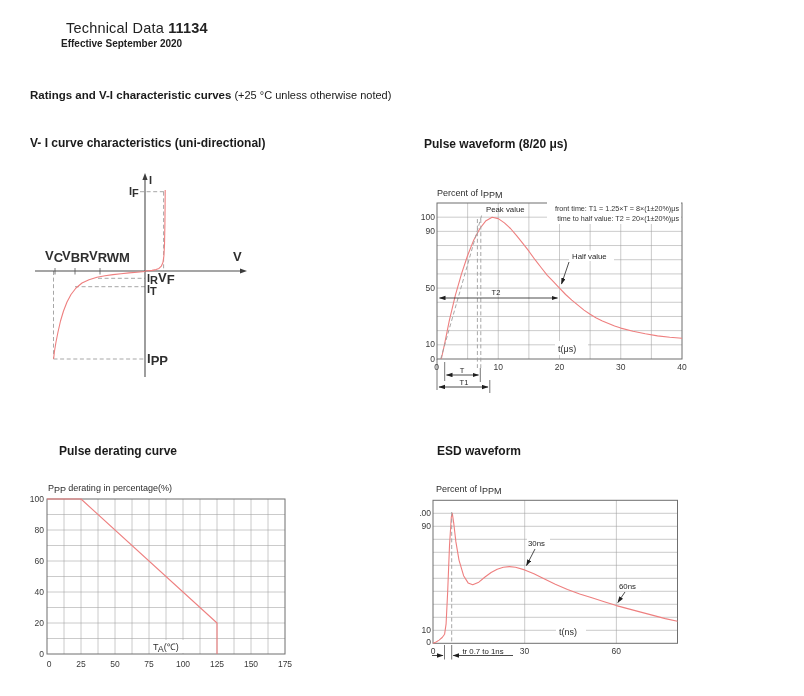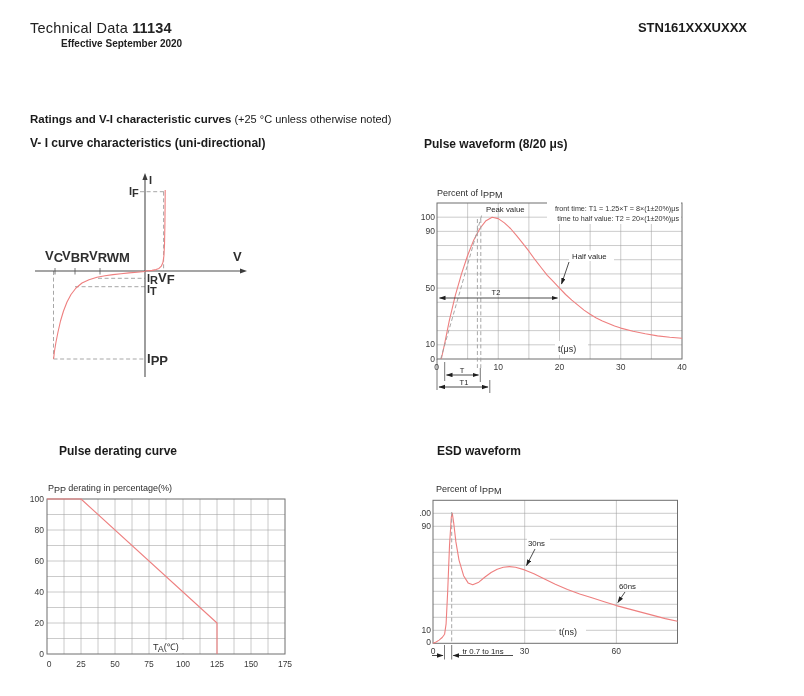--- a/index.html
+++ b/index.html
@@ -1,25 +1,25 @@
 <!DOCTYPE html>
 <html><head>
 <meta charset="utf-8">
 <style>
   html,body{margin:0;padding:0;background:#fff;}
   .page{position:relative;width:804px;height:696px;background:#ffffff;overflow:hidden;
         font-family:"Liberation Sans", sans-serif;color:#1e1e1e;}
   .abs{position:absolute;}
-  .hdr-title{font-size:14.5px;letter-spacing:.2px;color:#222;}
+  .hdr-title{font-size:14.5px;letter-spacing:.2px;color:#222;margin-left:36px;}
   .hdr-title b{font-weight:bold;}
   .hdr-sub{font-size:10px;font-weight:bold;color:#222;margin-top:2px;margin-left:31px;}
   .hdr-right{text-align:right;font-weight:bold;color:#1b1b1b;}
   .hdr-part{font-size:13px;}
   .hdr-desc{font-size:13px;margin-top:2px;}
-  .section-heading{font-size:11.5px;color:#1b1b1b;margin-top:24px;}
+  .section-heading{font-size:11.5px;color:#1b1b1b;}
   .section-heading .bold{font-weight:bold;}
   .section-heading .note{font-weight:normal;font-size:11px;}
   .chart-title{font-size:12px;font-weight:bold;color:#1b1b1b;}
   svg text{font-family:"Liberation Sans", sans-serif;fill:#2e2e2e;}
   .tick{font-size:8.5px;fill:#3a3a3a;}
   .axlab{font-size:9px;fill:#2e2e2e;}
   .small-note{font-size:7.2px;fill:#333;}
   .ann{font-size:7.8px;fill:#1f1f1f;}
   .dim-label{font-size:7.5px;fill:#1f1f1f;}
   .vi-big{font-size:13px;font-weight:600;fill:#2f2f2f;}
@@ -34,21 +34,20 @@
 </head>
 <body>
 
 <div class="page">
 
   <div class="abs" style="left:30px;top:20px;">
     <div class="hdr-title"><span>Technical Data </span><b>11134</b></div>
     <div class="hdr-sub">Effective September 2020</div>
   </div>
   <div class="abs hdr-right" style="right:57px;top:20px;">
-    <div class="hdr-part">STN161XXXUXXX</div>
   </div>
 
   <div class="abs section-heading" style="left:30px;top:89px;">
     <span class="bold">Ratings and V-I characteristic curves</span><span class="note"> (+25 °C unless otherwise noted)</span>
   </div>
 
   <div class="abs chart-title" style="left:30px;top:136px;">V- I curve characteristics (uni-directional)</div>
   <div class="abs chart-title" style="left:424px;top:137px;">Pulse waveform (8/20 μs)</div>
   <div class="abs chart-title" style="left:27px;top:444px;padding-left:32px;">Pulse derating curve</div>
   <div class="abs chart-title" style="left:437px;top:444px;text-align:right;">ESD waveform</div>

